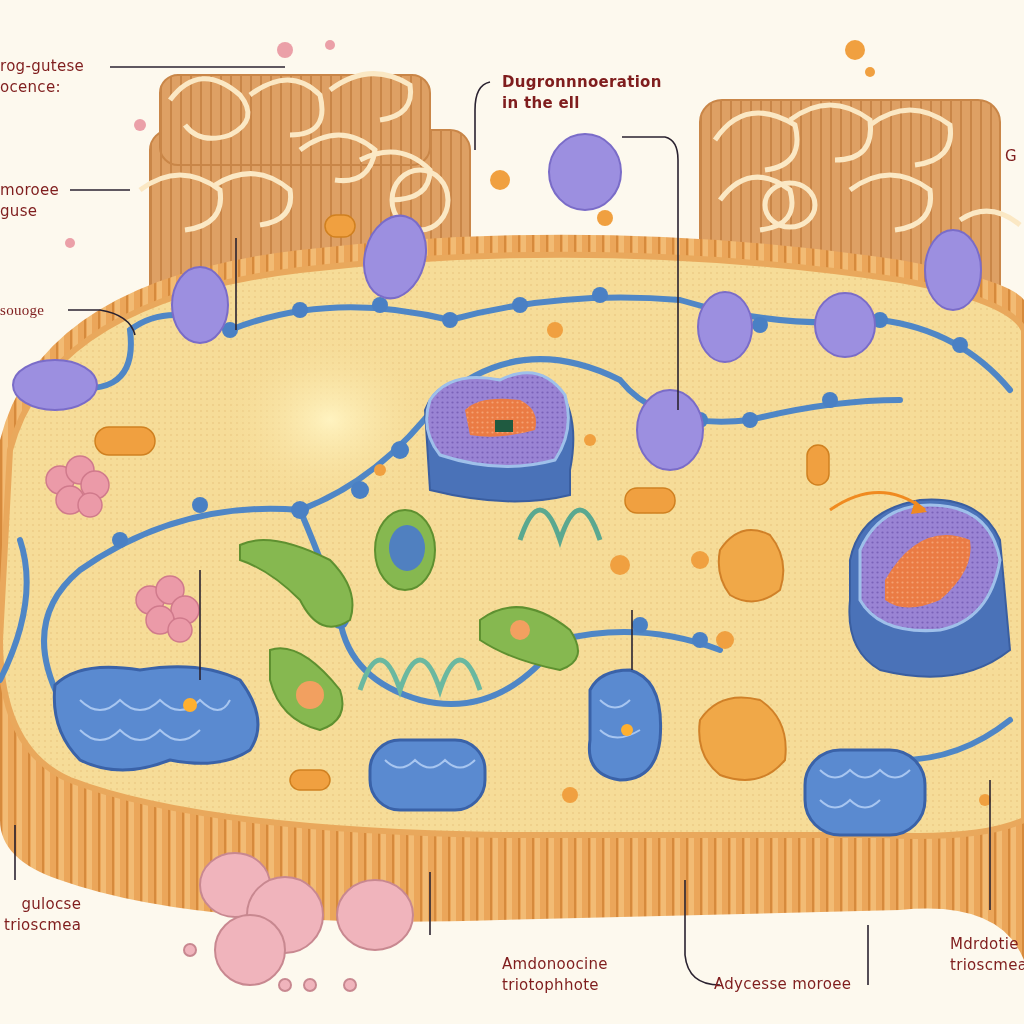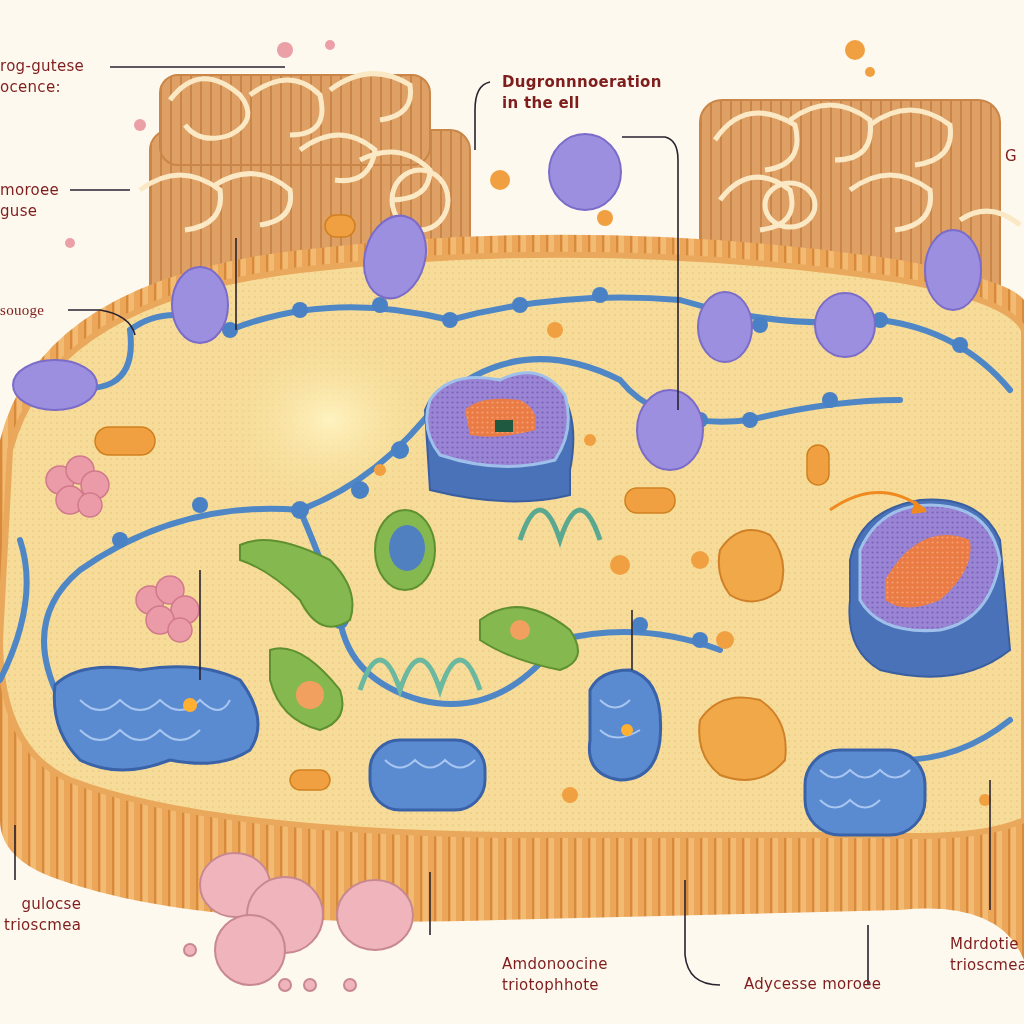--- a/index.html
+++ b/index.html
@@ -251,19 +251,19 @@
   <span>G</span>
 </div>
 <div class="label" style="left:4px;top:894px;text-align:right;">
   <span>gulocse</span>
   <span>trioscmea</span>
 </div>
 <div class="label" style="left:502px;top:954px;">
   <span>Amdonoocine</span>
   <span>triotophhote</span>
 </div>
-<div class="label" style="left:744px;top:974px;">
+<div class="label" style="left:714px;top:974px;">
   <span>Adycesse moroee</span>
 </div>
 <div class="label" style="left:950px;top:934px;">
   <span>Mdrdotie</span>
   <span>trioscmea</span>
 </div>
 
 </body></html>

